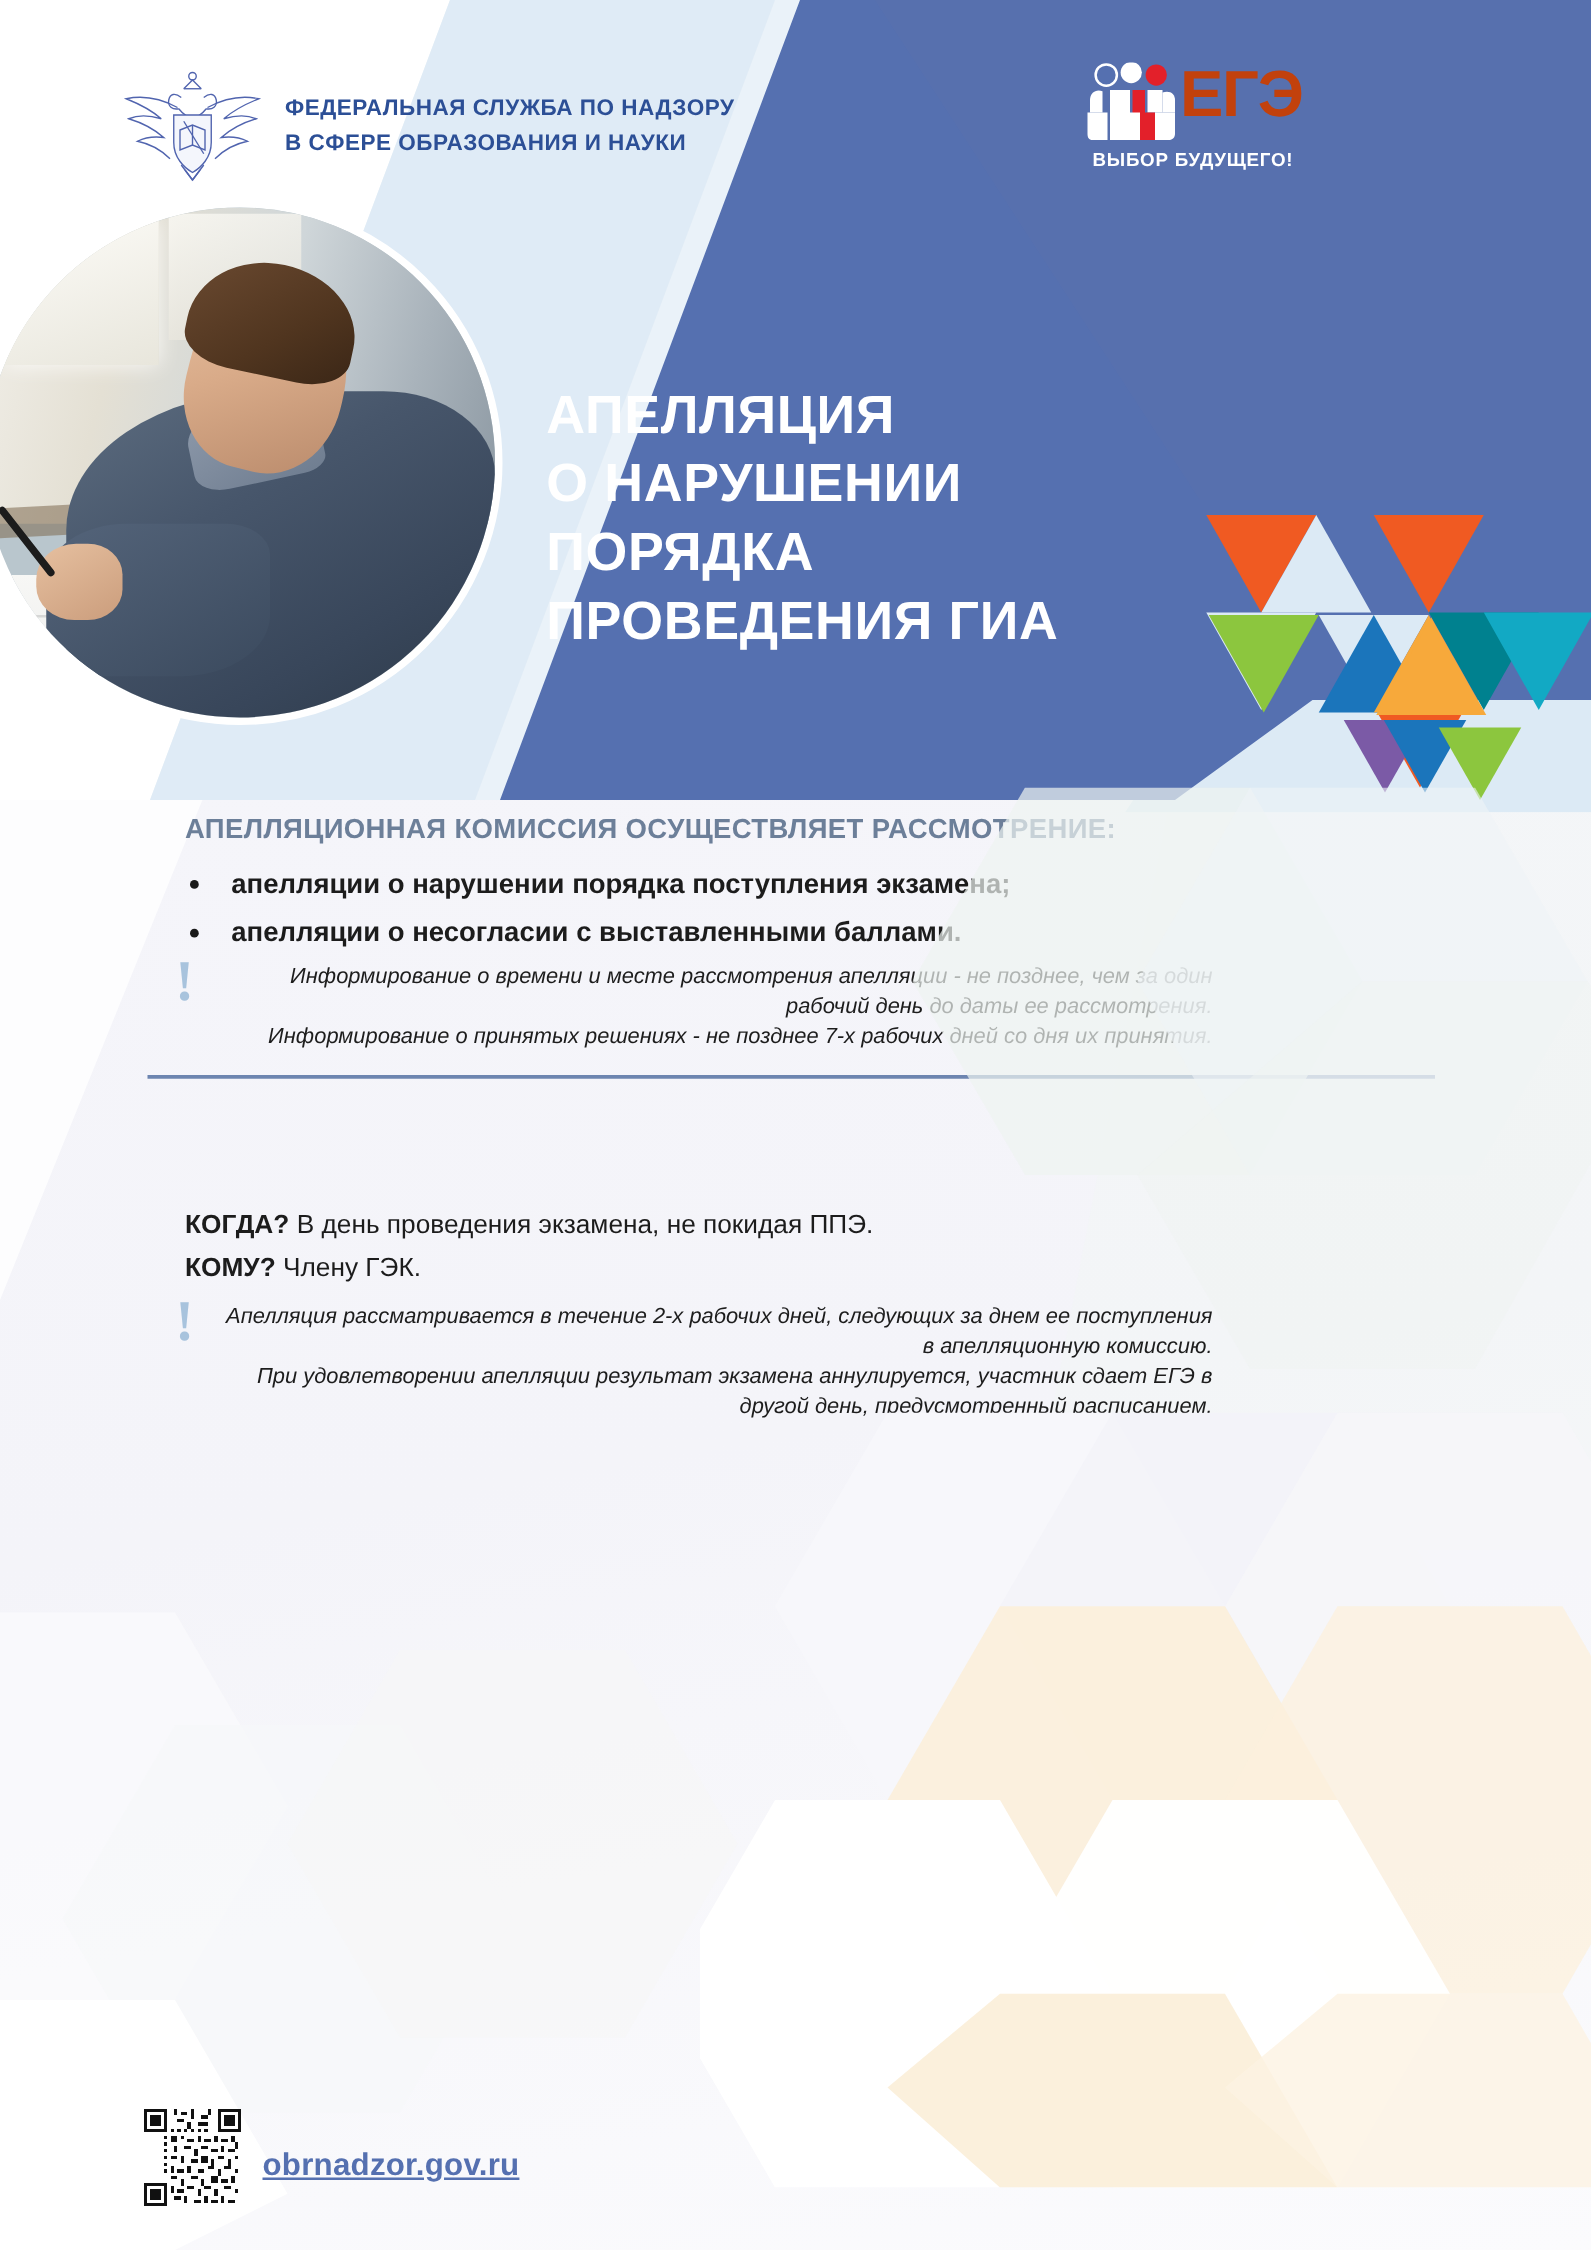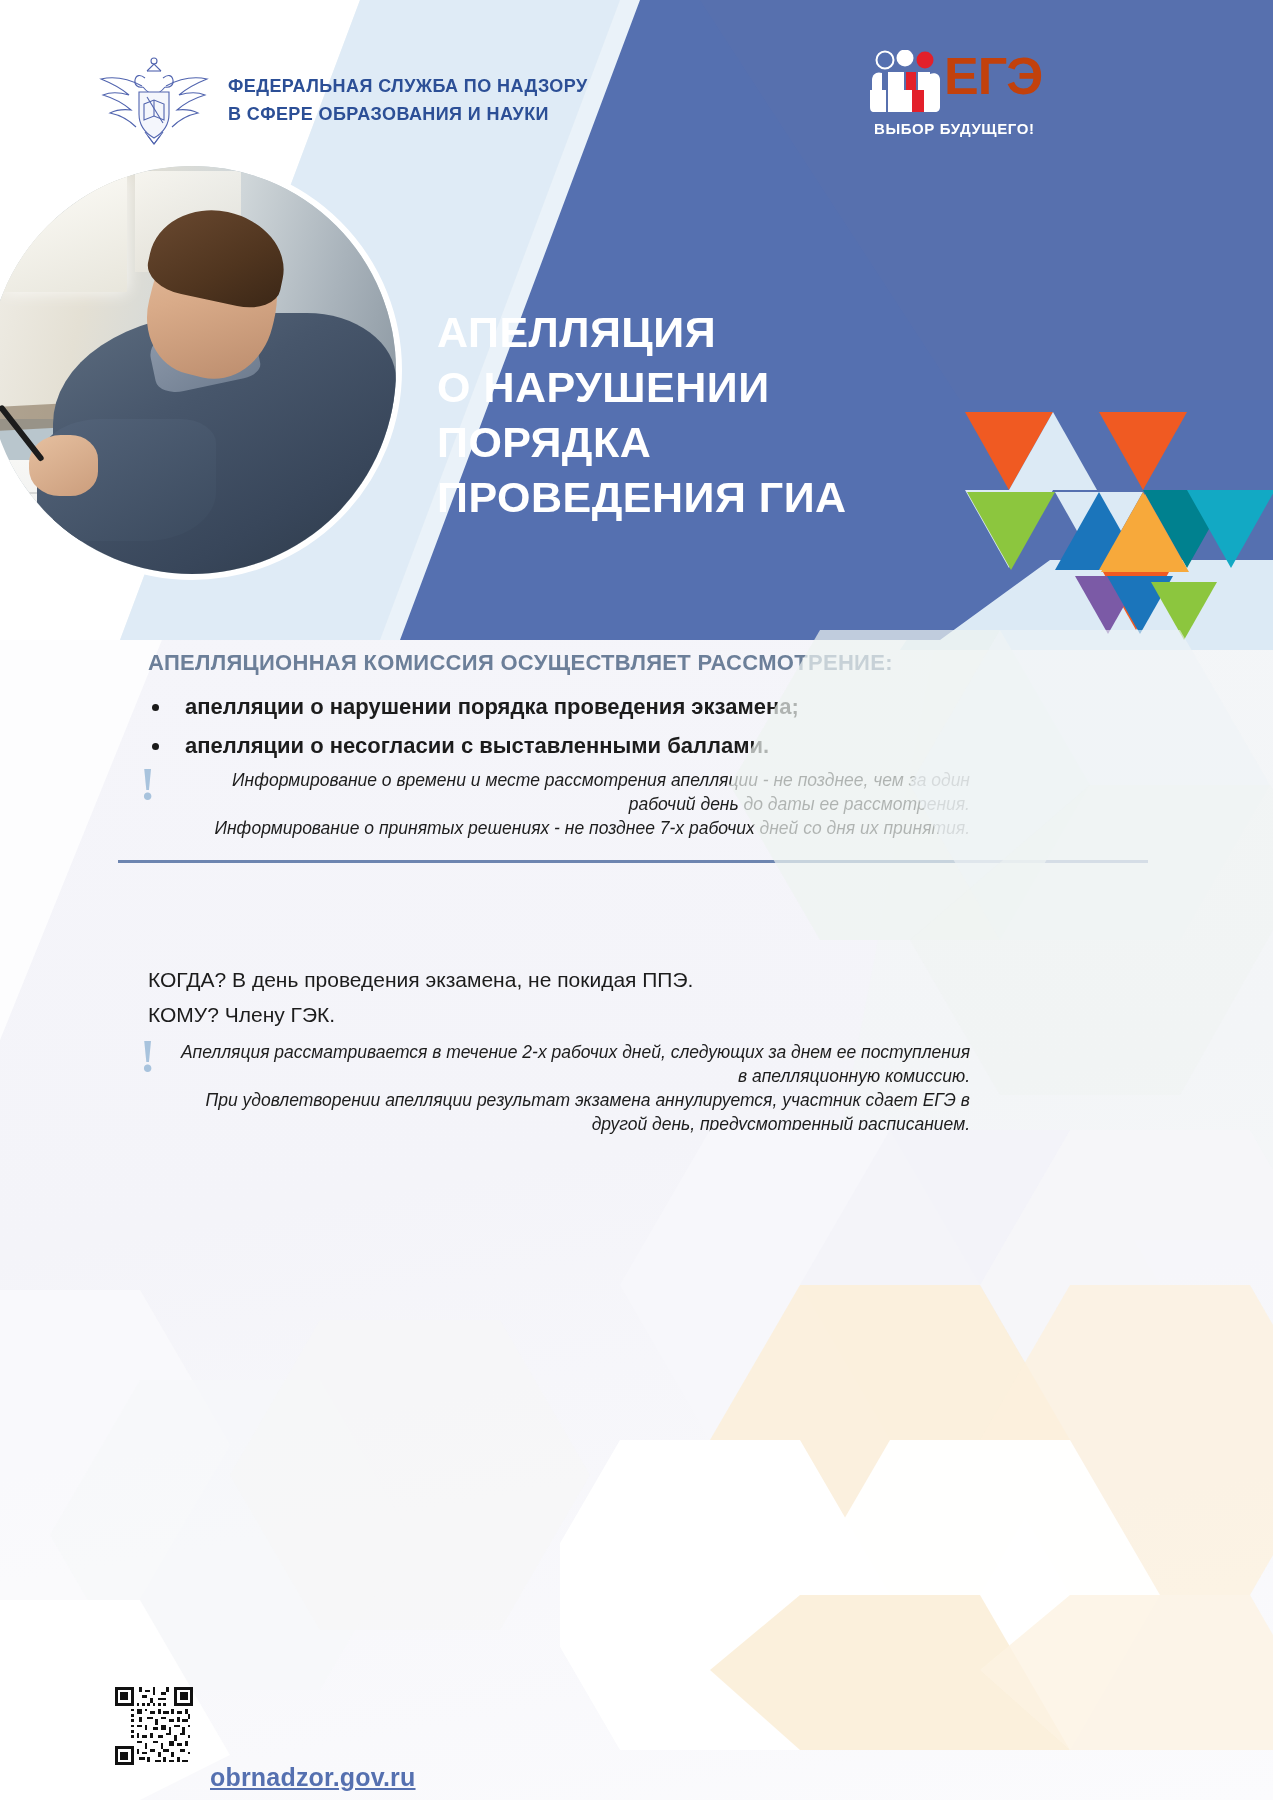--- a/index.html
+++ b/index.html
@@ -214,30 +214,30 @@
   
   .sec2-head {
     position:absolute; left:148px; top:892px; width:880px;
     font-size:22px; font-weight:700; line-height:32px; letter-spacing:.3px;
     color:#7f93ab;
   }
   .sec2-head b { color:#1a1a1a; font-weight:800; }
 
   .qa { position:absolute; left:148px; top:962px; width:860px; }
   .qa-row { font-size:21px; color:#1c1c1c; line-height:35px; font-weight:400; }
-  .qa-row b { font-weight:400; }
+  .qa-row b { font-weight:700; }
 
   
   .deco { position:absolute; pointer-events:none; }
 
   
   .qr { position:absolute; left:115px; top:1687px; width:78px; height:78px; }
   .site-url {
     position:absolute; left:210px; top:1718px;
-    color:#5570b0; font-size:25px; font-weight:800; letter-spacing:.2px;margin-top:45px;
+    color:#5570b0; font-size:25px; font-weight:800; letter-spacing:.2px;
   }
 </style>
 </head>
 <body>
 
 <div class="poster">
 
   <div class="bg-base"></div>
   <div class="bg-lower"></div>
   <div class="bg-lower-diag"></div>
@@ -342,21 +342,21 @@
     <div>О НАРУШЕНИИ</div>
     <div>ПОРЯДКА</div>
     <div>ПРОВЕДЕНИЯ ГИА</div>
   </div>
 
   <div class="sec1-head">АПЕЛЛЯЦИОННАЯ КОМИССИЯ ОСУЩЕСТВЛЯЕТ РАССМОТРЕНИЕ:</div>
 
   <div class="bullets">
     <div class="bullet-row">
       <span class="bullet-dot"></span>
-      <span class="bullet-text">апелляции о нарушении порядка проведения экзамена;</span>
+      <span class="bullet-text">апелляции о нарушении порядка поступления экзамена;</span>
     </div>
     <div class="bullet-row">
       <span class="bullet-dot"></span>
       <span class="bullet-text">апелляции о несогласии с выставленными баллами.</span>
     </div>
   </div>
 
   <div class="note" id="note1">
     <span class="note-bang">!</span>
     <div class="note-lines">

